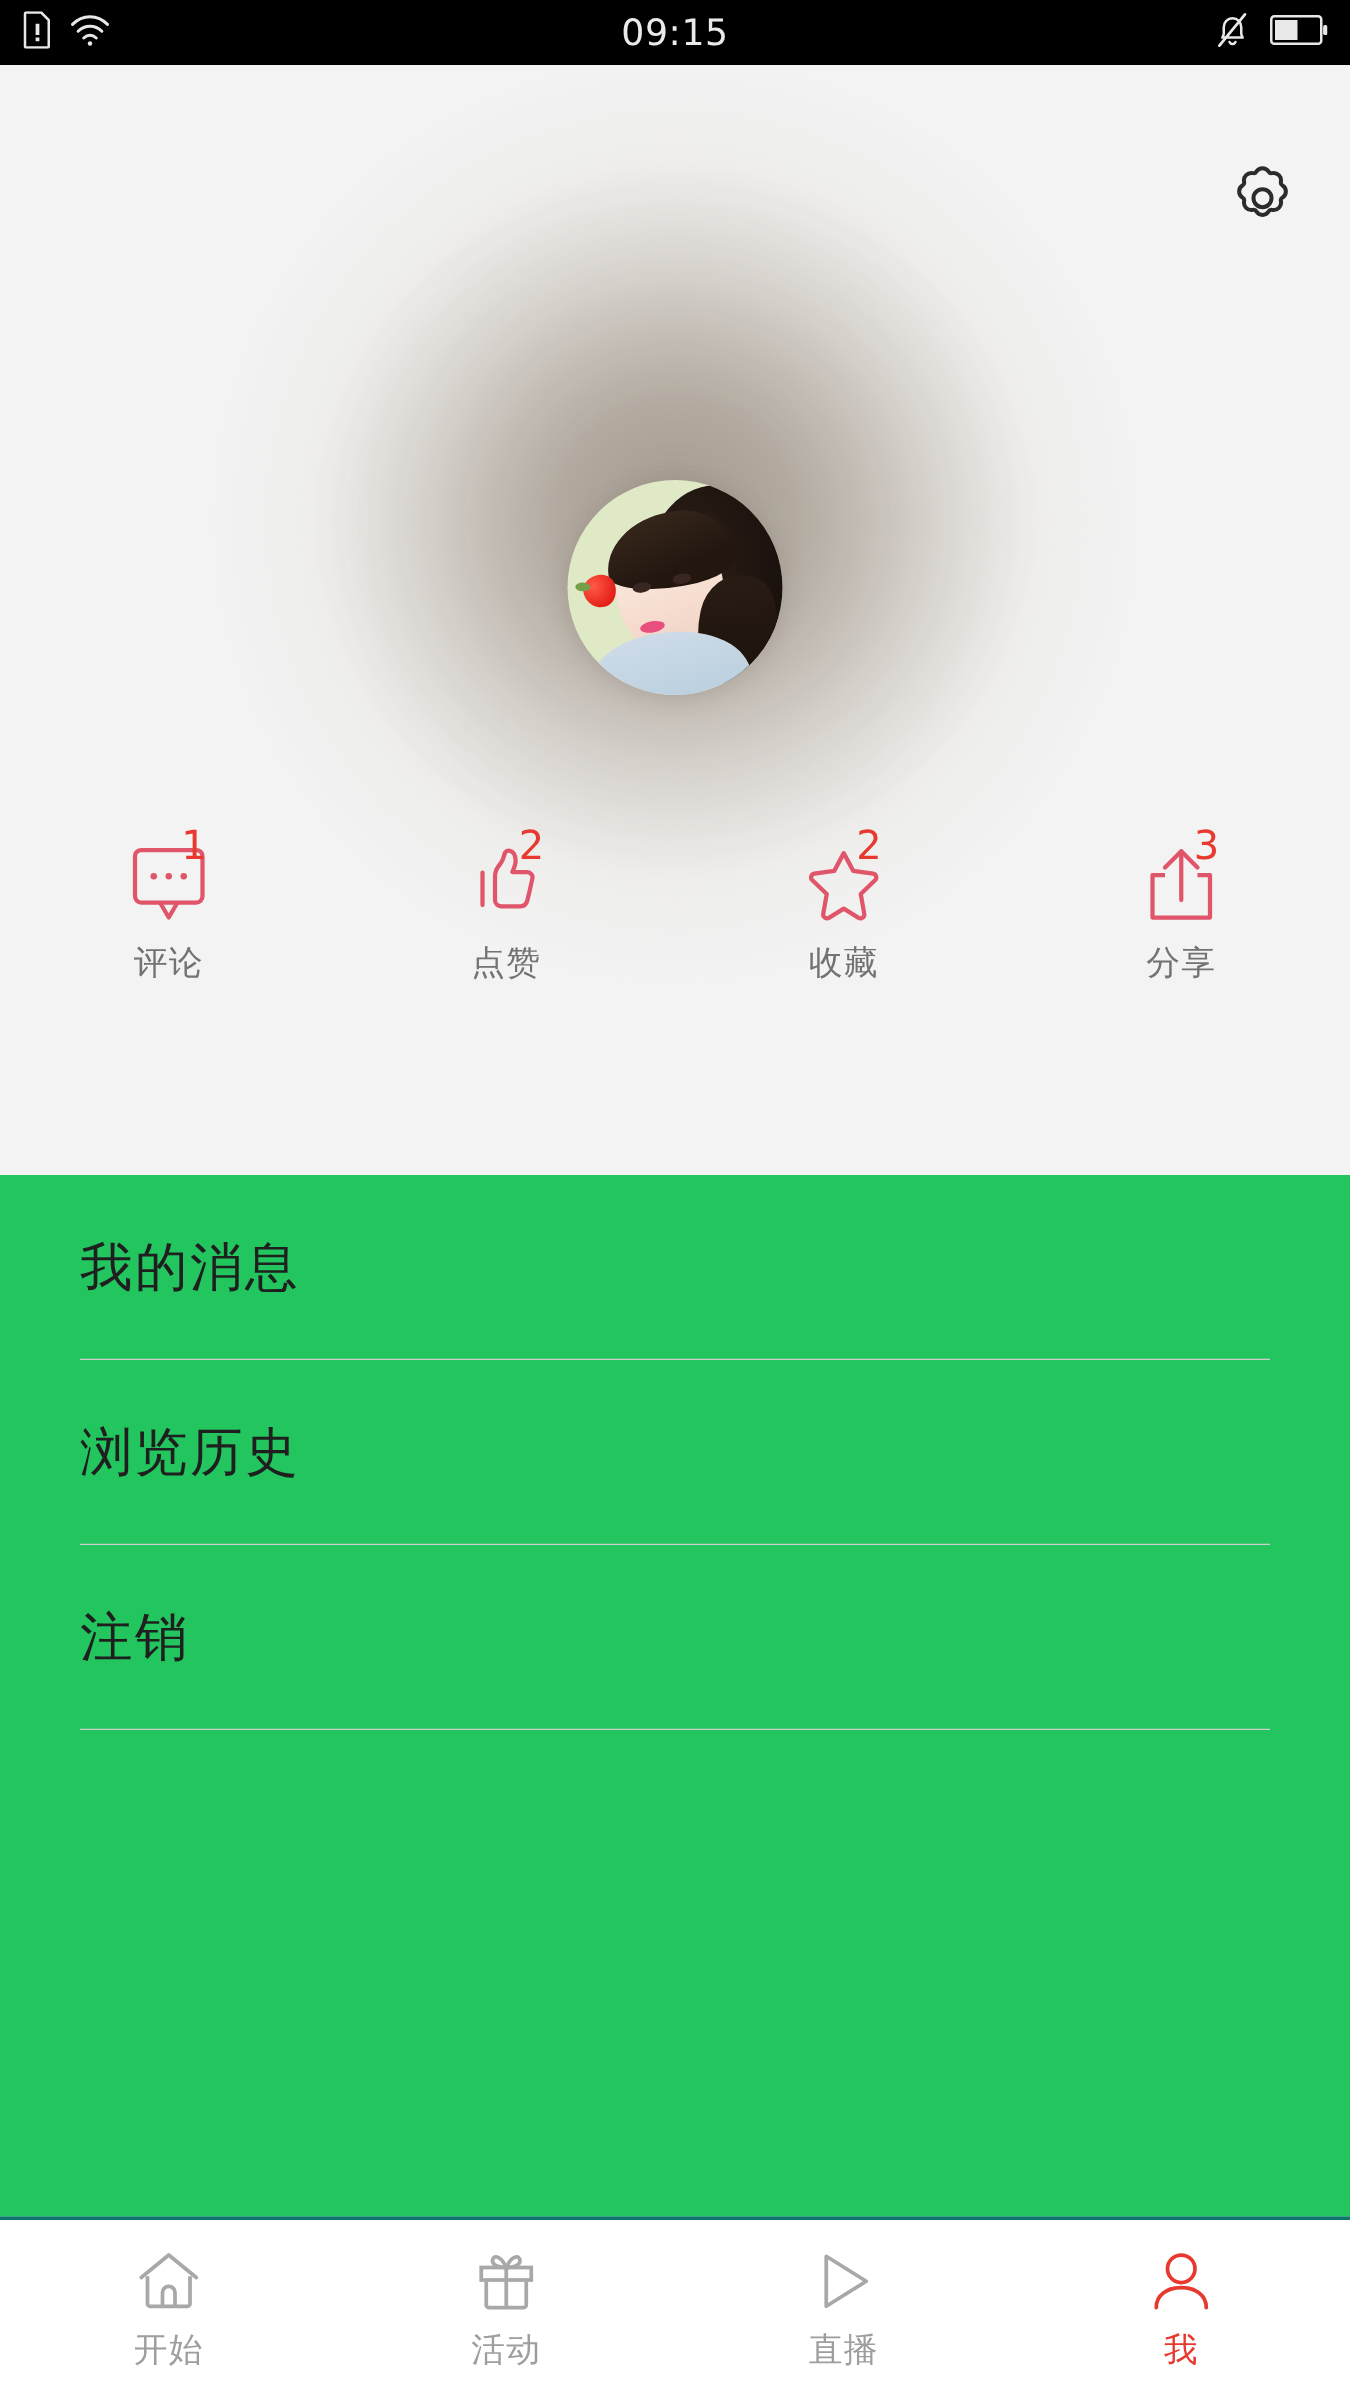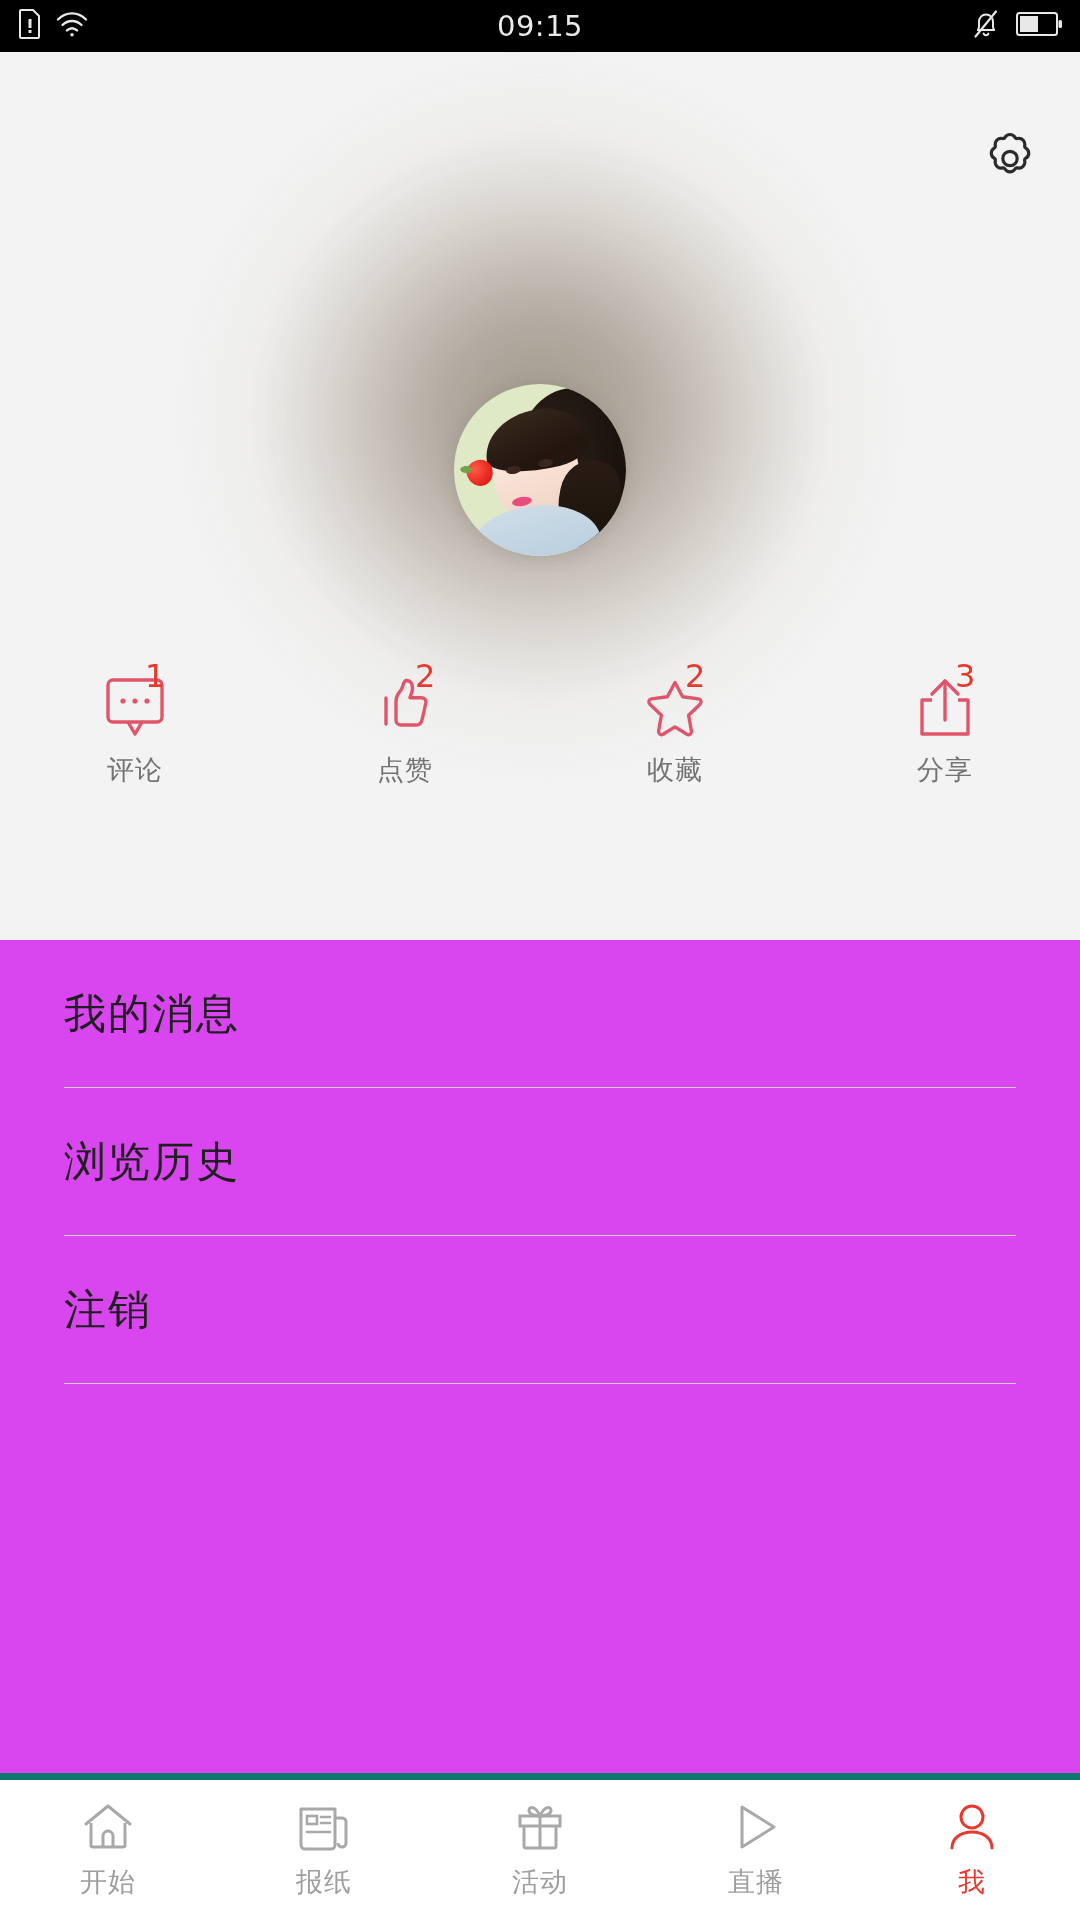--- a/index.html
+++ b/index.html
@@ -216,21 +216,21 @@
   .stat-label {
     margin-top: 8px;
     font-size: 27px;
     color: #737373;
     letter-spacing: 1px;
   }
 
   
   .menu {
     position: relative;
-    background: #d946ef;
+    background: #22c55e;
     padding: 0 0 0 0;
     flex: 1;
   }
   .menu-item {
     position: relative;
     margin: 0 64px;
     height: 148px;
     display: flex; align-items: center;
     cursor: pointer;
   }
@@ -244,21 +244,21 @@
   .menu-label {
     font-size: 42px;
     color: #1f1f1f;
     letter-spacing: 2px;
   }
 
   
   .tabbar {
     height: 147px;
     background: #fff;
-    border-top: 7px solid #0f766e;
+    border-top: 3px solid #0f766e;
     display: flex;
     flex-shrink: 0;
   }
   .tab {
     flex: 1;
     display: flex; flex-direction: column;
     align-items: center; justify-content: center;
     cursor: pointer;
     gap: 10px;
   }
@@ -423,33 +423,20 @@
       <span class="tab-icon">
         <svg width="54" height="50" viewBox="0 0 54 50">
           <path d="M5 22L27 4l22 18" fill="none" stroke="#a8a8a8" stroke-width="3" stroke-linecap="round" stroke-linejoin="round"></path>
           <path d="M10 21v22a2 2 0 0 0 2 2h30a2 2 0 0 0 2-2V21" fill="none" stroke="#a8a8a8" stroke-width="3" stroke-linejoin="round"></path>
           <path d="M22 45V34a5 5 0 0 1 10 0v11" fill="none" stroke="#a8a8a8" stroke-width="3" stroke-linejoin="round"></path>
         </svg>
       </span>
       <span class="tab-label">开始</span>
     </div>
 
-    <div class="tab">
-      <span class="tab-icon">
-        <svg width="54" height="50" viewBox="0 0 54 50">
-          <path d="M4 7h34v36a4 4 0 0 1-4 4H8a4 4 0 0 1-4-4z" fill="none" stroke="#a8a8a8" stroke-width="3" stroke-linejoin="round"></path>
-          <path d="M38 16h7a4 4 0 0 1 4 4v21a4 4 0 0 1-8 0" fill="none" stroke="#a8a8a8" stroke-width="3" stroke-linejoin="round"></path>
-          <rect x="10" y="14" width="10" height="8" fill="none" stroke="#a8a8a8" stroke-width="2.6"></rect>
-          <line x1="24" y1="15" x2="33" y2="15" stroke="#a8a8a8" stroke-width="2.6" stroke-linecap="round"></line>
-          <line x1="24" y1="21" x2="33" y2="21" stroke="#a8a8a8" stroke-width="2.6" stroke-linecap="round"></line>
-          <line x1="10" y1="30" x2="33" y2="30" stroke="#a8a8a8" stroke-width="2.6" stroke-linecap="round"></line>
-        </svg>
-      </span>
-      <span class="tab-label">报纸</span>
-    </div>
 
     <div class="tab">
       <span class="tab-icon">
         <svg width="54" height="50" viewBox="0 0 54 50">
           <rect x="7" y="14" width="40" height="10" fill="none" stroke="#a8a8a8" stroke-width="3"></rect>
           <path d="M11 24v20a2 2 0 0 0 2 2h28a2 2 0 0 0 2-2V24" fill="none" stroke="#a8a8a8" stroke-width="3" stroke-linejoin="round"></path>
           <line x1="27" y1="14" x2="27" y2="46" stroke="#a8a8a8" stroke-width="3"></line>
           <path d="M27 14C22 14 16 12.5 16 8.5S22 3 27 14z" fill="none" stroke="#a8a8a8" stroke-width="3" stroke-linejoin="round"></path>
           <path d="M27 14c5 0 11-1.5 11-5.5S32 3 27 14z" fill="none" stroke="#a8a8a8" stroke-width="3" stroke-linejoin="round"></path>
         </svg>

